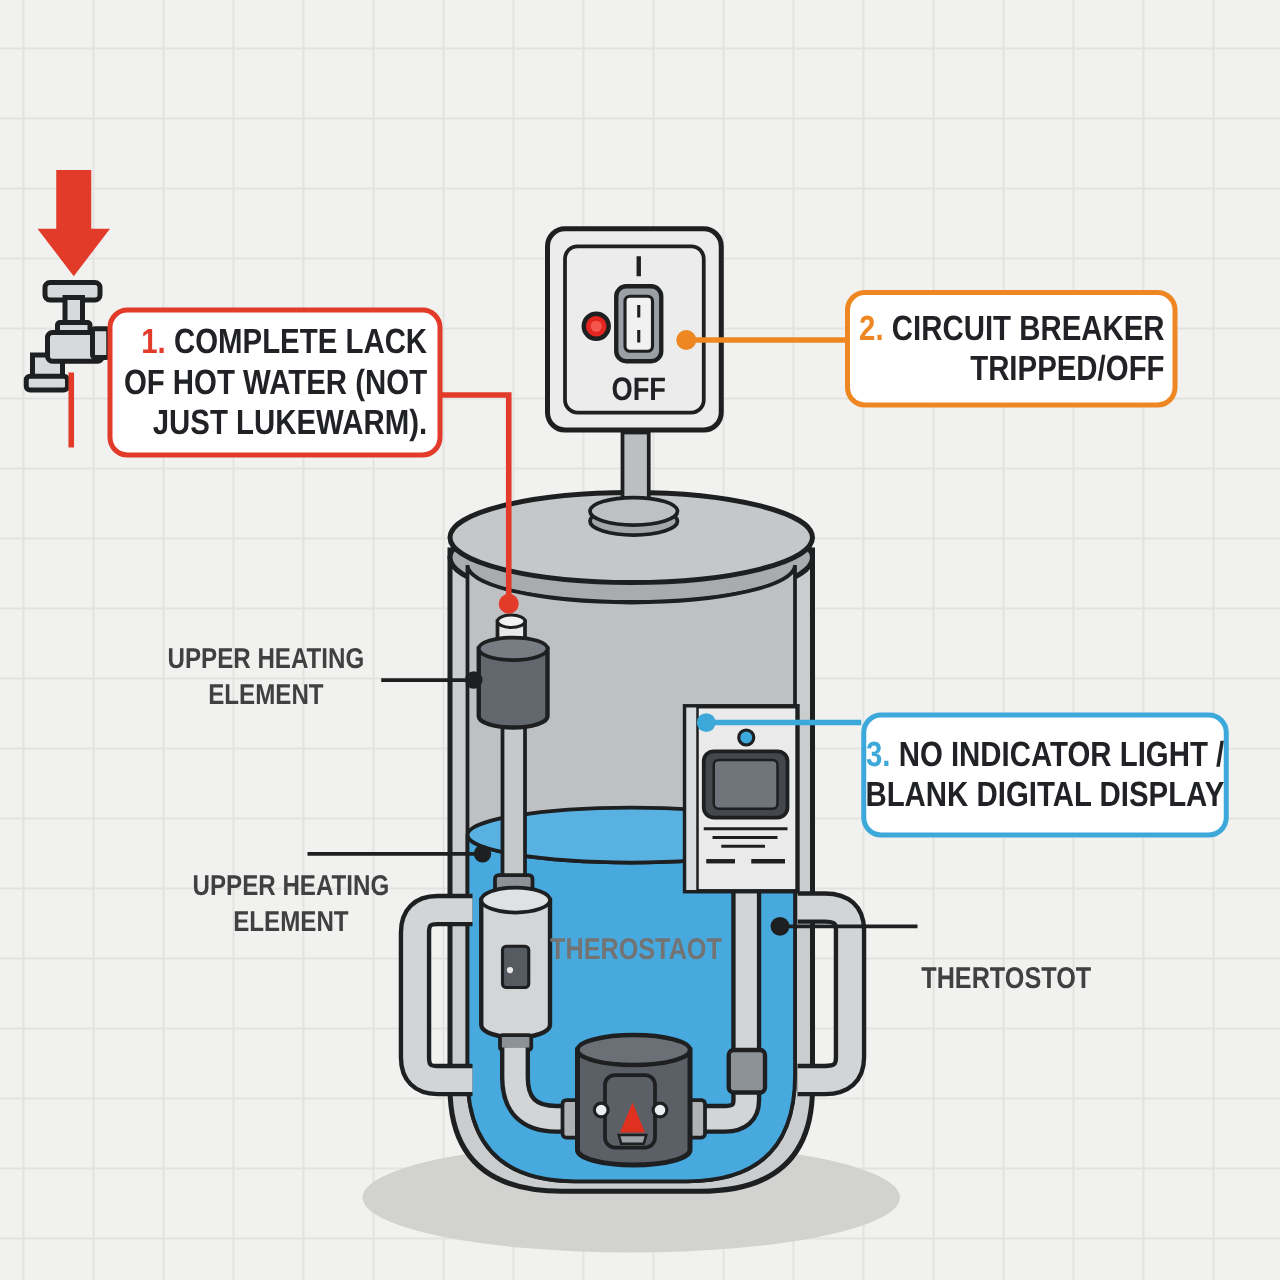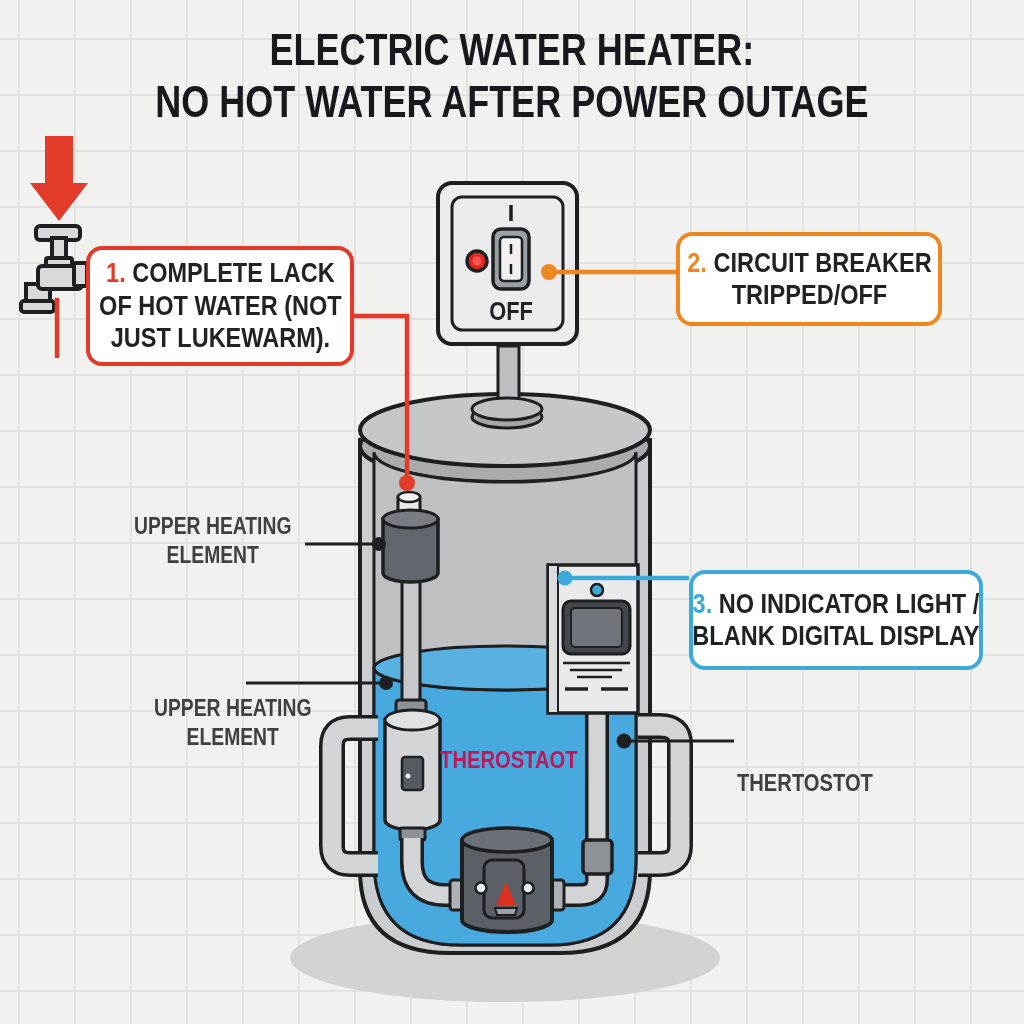--- a/index.html
+++ b/index.html
@@ -12,33 +12,33 @@
        background-size:56px 56px;
        background-position:18px 38px;}
   .stage{position:absolute;inset:0;}
   svg{position:absolute;inset:0;}
   .txt{position:absolute;color:#404040;font-weight:700;}
   .cond{display:inline-block;transform:scaleX(0.84);transform-origin:50% 50%;}
   .cond-l{display:inline-block;transform:scaleX(0.84);transform-origin:0 50%;}
   .title{top:24px;left:0;right:0;text-align:center;font-size:45px;line-height:1.16;color:#17191c;}
   .title .cond{transform:scaleX(0.80);}
   .callout{position:absolute;background:#fff;border-radius:16px;display:flex;align-items:center;
-           justify-content:center;text-align:center;font-weight:700;font-size:28px;line-height:1.16;color:#202225;}
+           justify-content:center;text-align:right;font-weight:700;font-size:28px;line-height:1.16;color:#202225;}
   .co-line{white-space:nowrap;}
   .co1{left:86px;top:246px;width:260px;height:112px;border:4px solid #e23b2a;}
   .co1 .num{color:#e23b2a;}
   .co2{left:676px;top:232px;width:258px;height:86px;border:4px solid #ee8722;}
   .co2 .num{color:#ee8722;}
   .co3{left:689px;top:534px;width:286px;height:92px;border:4px solid #3da8da;margin-top:36px;}
   .co3 .num{color:#3da8da;}
   .lbl{font-size:23px;line-height:1.28;text-align:center;}
   .lbl1{left:118px;top:512px;width:190px;}
   .lbl2{left:133px;top:694px;width:200px;}
   .lblR{left:737px;top:768px;width:220px;text-align:left;font-size:24px;}
-  .lblTank{left:427px;top:745px;width:160px;text-align:center;font-size:24px;color:#be185d;}
+  .lblTank{left:427px;top:745px;width:160px;text-align:center;font-size:24px;color:#737373;}
 </style>
 </head>
 <body>
 
 <div class="stage">
 
 <svg viewBox="0 0 1024 1024" width="1024" height="1024">
 
   <ellipse cx="505" cy="958" rx="215" ry="44" fill="#d2d2d1"></ellipse>
 
@@ -161,26 +161,20 @@
   <g>
     <line x1="246" y1="683" x2="386" y2="683" stroke="#1d1f21" stroke-width="3"></line>
     <circle cx="386" cy="683" r="7" fill="#1d1f21"></circle>
   </g>
   <g>
     <line x1="624" y1="741" x2="734" y2="741" stroke="#1d1f21" stroke-width="3"></line>
     <circle cx="624" cy="741" r="7.5" fill="#1d1f21"></circle>
   </g>
 </svg>
 
-<div class="txt title">
-  <span class="cond">
-    <div>ELECTRIC WATER HEATER:</div>
-    <div>NO HOT WATER AFTER POWER OUTAGE</div>
-  </span>
-</div>
 
 <div class="callout co1">
   <span class="cond">
     <div class="co-line"><span class="num">1.</span> <span>COMPLETE LACK</span></div>
     <div class="co-line">OF HOT WATER (NOT</div>
     <div class="co-line">JUST LUKEWARM).</div>
   </span>
 </div>
 
 <div class="callout co2">

